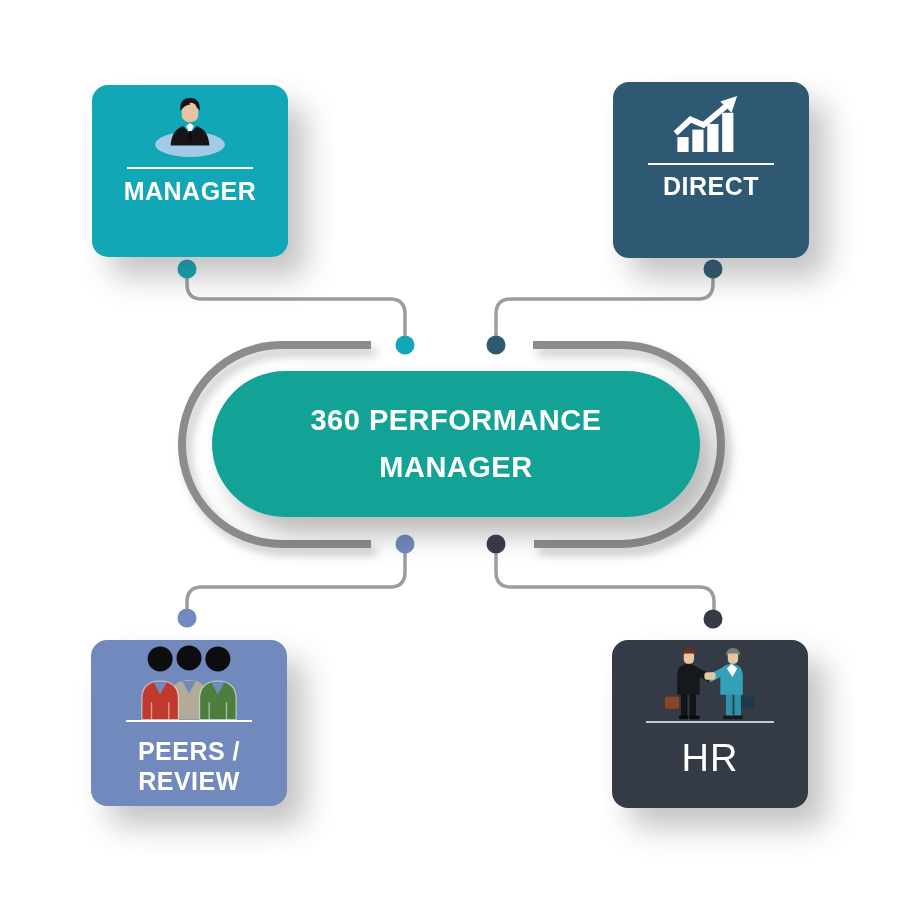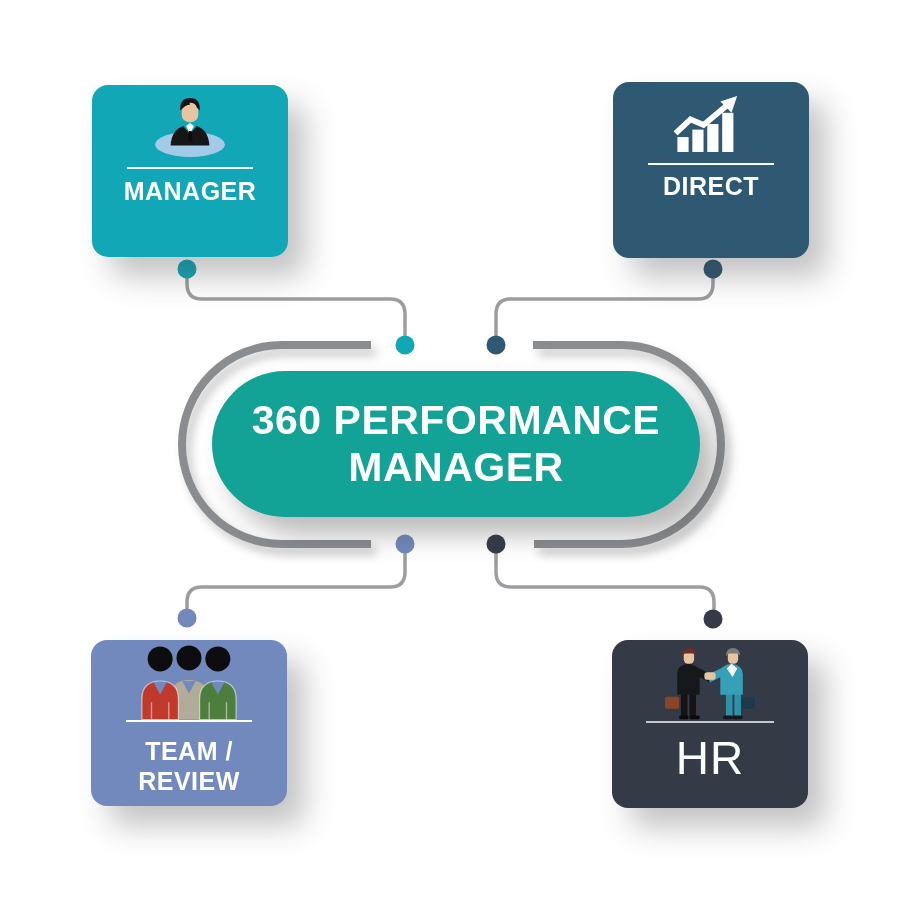--- a/index.html
+++ b/index.html
@@ -10,21 +10,21 @@
   svg.wires{position:absolute;left:0;top:0;z-index:1;}
   .ring{fill:none;stroke-width:8;filter:drop-shadow(5px 7px 5px rgba(0,0,0,0.22));}
   .wire{fill:none;stroke-width:3.5;stroke-linecap:round;}
 
   .pill{
     position:absolute;left:212px;top:371px;width:488px;height:146px;border-radius:73px;
     z-index:2;display:flex;flex-direction:column;align-items:center;justify-content:center;
     box-shadow:16px 18px 26px rgba(60,60,60,0.35);
   }
   .pill-line{
-    color:#fff;font-weight:700;font-size:41px;line-height:47px;letter-spacing:0.5px;text-align:left;
+    color:#fff;font-weight:700;font-size:29px;line-height:47px;letter-spacing:0.5px;text-align:left;
   }
 
   .card{
     position:absolute;width:196px;height:162px;border-radius:16px;z-index:2;
     display:flex;flex-direction:column;align-items:center;
     box-shadow:18px 20px 30px rgba(60,60,60,0.30);
   }
   #card-manager{left:92px;top:85px;padding-top:10px;}
   #card-direct{left:613px;top:74px;padding-top:14px;margin-top:8px;}
   #card-team{left:91px;top:640px;padding-top:4px;}
@@ -37,21 +37,21 @@
   #card-hr .divider{margin-top:0;background:#C6C8CA;width:128px;}
 
   .card-label{
     color:#ffffff;font-weight:700;font-size:25px;line-height:30px;
     letter-spacing:0.5px;text-align:center;
   }
   #card-manager .card-label{margin-top:7px;}
   #card-direct .card-label{margin-top:6px;}
   #card-team .card-label{margin-top:14px;}
   .hr-label{
-    color:#ffffff;font-weight:200;font-size:46px;line-height:50px;
+    color:#ffffff;font-weight:200;font-size:38px;line-height:50px;
     letter-spacing:1px;text-align:left;margin-top:10px;
   }
 </style>
 </head>
 <body>
 
 <div class="stage">
 
   <svg class="wires" width="900" height="900" viewBox="0 0 900 900">
 
@@ -119,21 +119,21 @@
       <path d="M15 39 L22 52 L29 39 Z" fill="#7289BE"></path>
       <path d="M13 60 V78 M31 60 V78" stroke="#ffffff" stroke-opacity="0.5" stroke-width="1.4"></path>
 
       <circle cx="82" cy="15" r="13" fill="#0D0D0F"></circle>
       <path d="M63 78 V57 Q63 38 82 38 Q101 38 101 57 V78 Z" fill="#4E7E3D" stroke="#ffffff" stroke-opacity="0.55" stroke-width="1.3"></path>
       <path d="M75 39 L82 52 L89 39 Z" fill="#7289BE"></path>
       <path d="M73 60 V78 M91 60 V78" stroke="#ffffff" stroke-opacity="0.5" stroke-width="1.4"></path>
     </svg>
     <div class="divider"></div>
     <div class="card-label">
-      <div>TEAM /</div>
+      <div>PEERS /</div>
       <div>REVIEW</div>
     </div>
   </div>
 
   <div class="card" id="card-hr" style="background: rgb(52, 59, 71);">
     <svg width="104" height="75" viewBox="0 0 110 80">
 
       <rect x="7" y="54" width="15" height="13" rx="2" fill="#8A4527"></rect>
       <rect x="24" y="50" width="7" height="25" fill="#141417"></rect>
       <rect x="33" y="50" width="7" height="25" fill="#141417"></rect>

